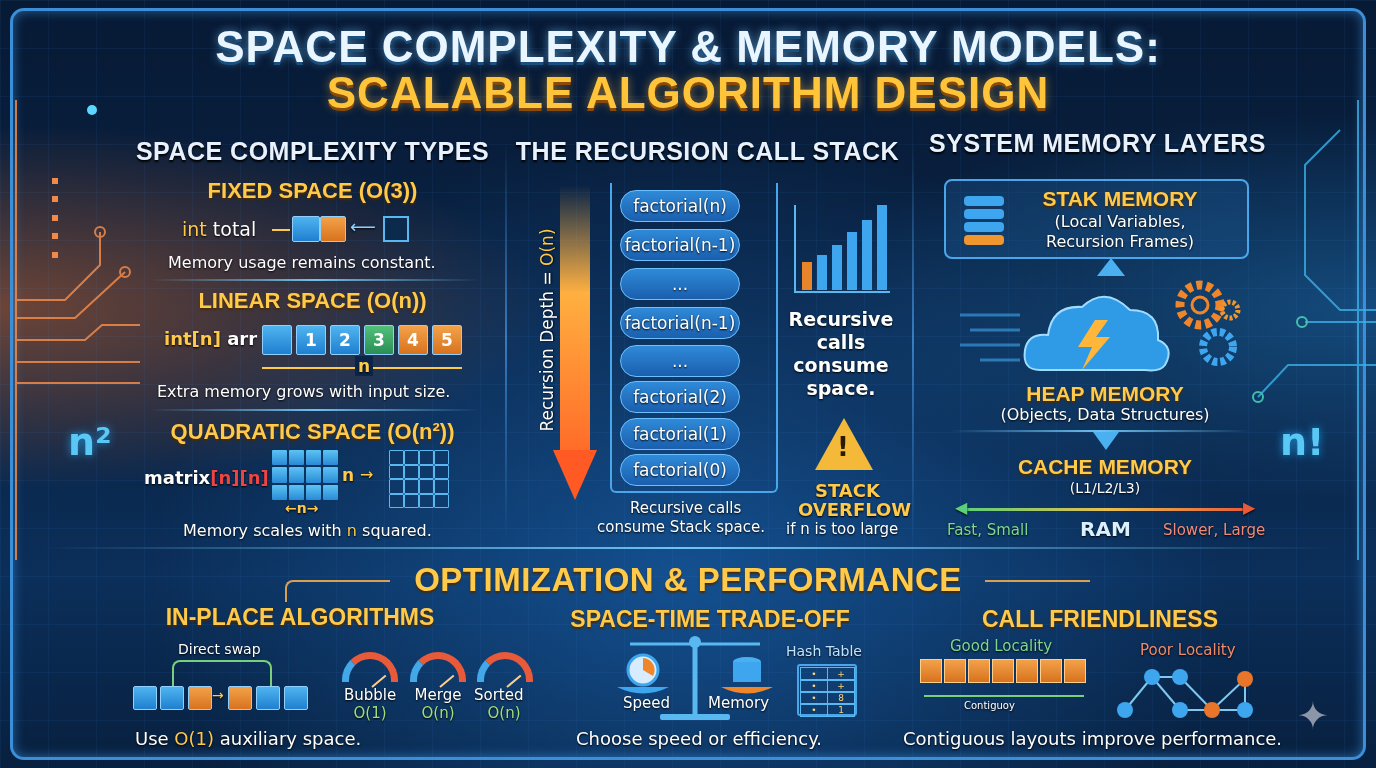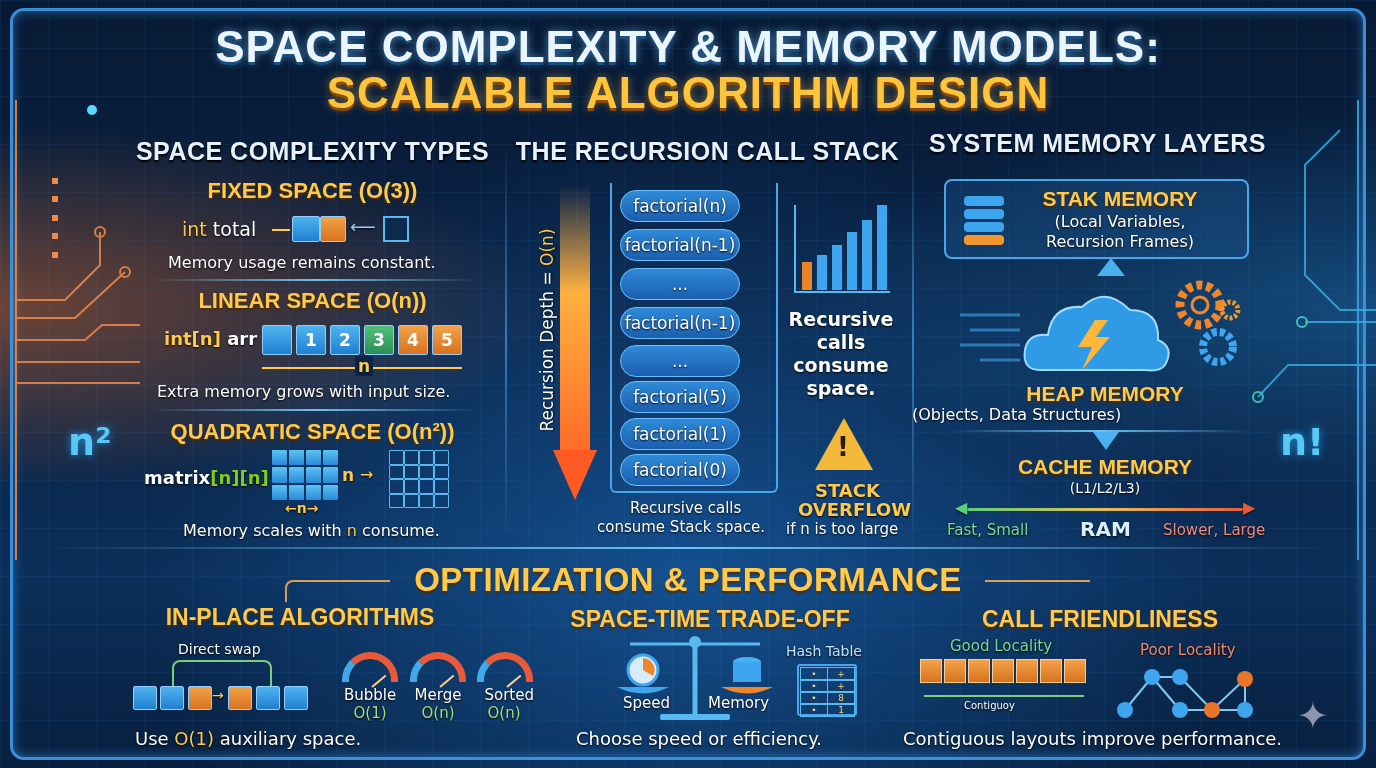--- a/index.html
+++ b/index.html
@@ -103,21 +103,21 @@
  <div class="cell blue" style="left:330px;top:325px;width:30px">2</div>
  <div class="cell green" style="left:364px;top:325px;width:30px">3</div>
  <div class="cell orange" style="left:398px;top:325px;width:30px">4</div>
  <div class="cell orange" style="left:432px;top:325px;width:30px">5</div>
  <div style="position:absolute;left:262px;top:367px;width:200px;height:2px;background:#ffc94a"></div>
  <div class="txt" style="left:355px;top:356px;font-size:17px;font-weight:bold;color:#ffc94a;background:#0b2548;padding:0 3px">n</div>
  <div class="txt" style="left:157px;top:382px">Extra memory grows with input size.</div>
  <div class="hglow" style="left:150px;top:409px;width:330px"></div>
 
  <div class="sub-h gold" style="left:135px;top:419px;width:355px">QUADRATIC SPACE (O(n²))</div>
- <div class="txt" style="left:144px;top:467px;font-size:18px;font-weight:bold"><span>matrix</span><span style="color:#84cc16">[n][n]</span></div>
+ <div class="txt" style="left:144px;top:467px;font-size:18px;font-weight:bold"><span>matrix</span><span style="color:#ef4444">[n][n]</span></div>
  <div class="mat" style="left:272px;top:450px;width:66px;height:50px;grid-template-columns:repeat(4,1fr);grid-template-rows:repeat(3,1fr)">
   <div></div>
       <div></div>
       <div></div>
       <div></div>
       <div></div>
       <div></div>
       <div></div>
       <div></div>
       <div></div>
@@ -139,36 +139,36 @@
       <div></div>
       <div></div>
       <div></div>
       <div></div>
       <div></div>
       <div></div>
       <div></div>
       <div></div>
     </div>
  <div class="txt" style="left:285px;top:500px;font-size:14px;font-weight:bold;color:#ffc94a">←<span>n</span>→</div>
- <div class="txt" style="left:183px;top:521px"><span>Memory scales with </span><span style="color:#ffc94a">n</span><span> consume.</span></div>
+ <div class="txt" style="left:183px;top:521px"><span>Memory scales with </span><span style="color:#ffc94a">n</span><span> squared.</span></div>
 </section>
 
 <section>
  <div class="sec-h" style="left:515px;top:137px;width:385px">THE RECURSION CALL STACK</div>
  <div style="position:absolute;left:560px;top:185px;width:30px;height:270px;background:linear-gradient(180deg,rgba(255,170,60,0),#ffb040 40%,#ff6a28);border-radius:4px"></div>
  <div style="position:absolute;left:553px;top:450px;width:0;height:0;border-left:22px solid transparent;border-right:22px solid transparent;border-top:50px solid #ff5a24"></div>
  <div class="txt" style="left:437px;top:320px;transform:rotate(-90deg);transform-origin:center;width:220px;text-align:center;font-size:17px"><span>Recursion Depth = </span><span style="color:#ffc94a">O(n)</span></div>
 
  <div style="position:absolute;left:610px;top:183px;width:168px;height:310px;border:2px solid #4aa6ea;border-top:none;border-radius:0 0 6px 6px"></div>
  <div class="frame-box" style="top:190px">factorial(n)</div>
  <div class="frame-box" style="top:229px">factorial(n-1)</div>
  <div class="frame-box" style="top:268px">...</div>
  <div class="frame-box" style="top:307px">factorial(n-1)</div>
  <div class="frame-box" style="top:345px">...</div>
- <div class="frame-box" style="top:381px">factorial(5)</div>
+ <div class="frame-box" style="top:381px">factorial(2)</div>
  <div class="frame-box" style="top:418px">factorial(1)</div>
  <div class="frame-box" style="top:454px">factorial(0)</div>
  <div class="txt" style="left:630px;top:499px;font-size:15px">Recursive calls</div>
  <div class="txt" style="left:597px;top:518px;font-size:15px">consume Stack space.</div>
 
  <svg style="position:absolute;left:790px;top:200px" width="100" height="100">
   <g stroke="#5ab8f0" stroke-width="2" fill="none">
         <polyline points="5,5 5,92 100,92"></polyline>
       </g>
   <rect x="12" y="62" width="10" height="28" fill="#e8852a"></rect>
@@ -208,21 +208,21 @@
         <line x1="20" y1="85" x2="60" y2="85"></line>
       </g>
   <path d="M80 95 Q62 95 65 75 Q68 58 88 60 Q92 30 122 32 Q145 10 170 35 Q200 35 198 65 Q215 72 205 90 Q200 97 185 95 Z" fill="#2f9be6" stroke="#9fdcff" stroke-width="2"></path>
   <path d="M135 45 L118 72 L132 72 L122 95 L150 62 L136 62 L148 45 Z" fill="#ffb63a"></path>
   <circle cx="240" cy="30" r="20" fill="none" stroke="#f0862a" stroke-width="9" stroke-dasharray="6 4"></circle>
   <circle cx="240" cy="30" r="8" fill="none" stroke="#f0862a" stroke-width="3"></circle>
   <circle cx="270" cy="35" r="8" fill="none" stroke="#f0962e" stroke-width="5" stroke-dasharray="3 2"></circle>
   <circle cx="258" cy="72" r="15" fill="none" stroke="#3ea6ee" stroke-width="8" stroke-dasharray="5 3"></circle>
  </svg>
  <div class="sub-h gold" style="left:960px;top:382px;width:290px;font-size:21px">HEAP MEMORY</div>
- <div class="txt" style="left:912px;top:405px;width:290px;">(Objects, Data Structures)</div>
+ <div class="txt" style="left:960px;top:405px;width:290px;text-align:center">(Objects, Data Structures)</div>
  <div class="hglow" style="left:950px;top:430px;width:300px"></div>
  <div style="position:absolute;left:1093px;top:432px;width:0;height:0;border-left:13px solid transparent;border-right:13px solid transparent;border-top:18px solid #4ab0f0"></div>
  <div class="sub-h gold" style="left:960px;top:455px;width:290px;font-size:21px">CACHE MEMORY</div>
  <div class="txt" style="left:960px;top:480px;width:290px;text-align:center;font-size:14px">(L1/L2/L3)</div>
  <div style="position:absolute;left:962px;top:508px;width:288px;height:3px;background:linear-gradient(90deg,#5ad07a,#e8c050,#e85a3a)"></div>
  <div class="txt" style="left:955px;top:498px;color:#5ad07a;font-size:16px">◀</div>
  <div class="txt" style="left:1243px;top:498px;color:#e85a3a;font-size:16px">▶</div>
  <div class="txt" style="left:947px;top:521px;font-size:15px;color:#7fd88f">Fast, Small</div>
  <div class="txt" style="left:1080px;top:517px;font-size:20px;font-weight:bold;color:#d8f0ff">RAM</div>
  <div class="txt" style="left:1163px;top:521px;font-size:15px;color:#f08a7a">Slower, Large</div>
@@ -245,21 +245,21 @@
  <div class="cell blue" style="left:256px;top:686px;width:24px;height:24px"></div>
  <div class="cell blue" style="left:284px;top:686px;width:24px;height:24px"></div>
 
  <div class="gauge" style="left:342px;top:652px"></div>
  <div class="txt" style="left:340px;top:686px;width:60px;text-align:center;font-size:15px">Bubble</div>
  <div class="txt" style="left:340px;top:704px;width:60px;text-align:center;font-size:15px;color:#9fe07a">O(1)</div>
  <div class="gauge" style="left:410px;top:652px"></div>
  <div class="txt" style="left:408px;top:686px;width:60px;text-align:center;font-size:15px">Merge</div>
  <div class="txt" style="left:408px;top:704px;width:60px;text-align:center;font-size:15px;color:#9fe07a">O(n)</div>
  <div class="gauge" style="left:477px;top:652px"></div>
- <div class="txt" style="left:474px;top:686px;width:60px;text-align:right;font-size:15px">Sorted</div>
+ <div class="txt" style="left:474px;top:686px;width:60px;text-align:left;font-size:15px">Sorted</div>
  <div class="txt" style="left:474px;top:704px;width:60px;text-align:center;font-size:15px;color:#9fe07a">O(n)</div>
 
  <div class="txt" style="left:135px;top:728px;font-size:18px"><span>Use </span><span style="color:#ffc94a">O(1)</span><span> auxiliary space.</span></div>
 </section>
 
 <section>
  <div class="sub-h gold" style="left:555px;top:606px;width:310px;font-size:23px">SPACE-TIME TRADE-OFF</div>
  <svg style="position:absolute;left:615px;top:632px" width="160" height="92">
   <line x1="15" y1="12" x2="145" y2="12" stroke="#5ab8f0" stroke-width="3"></line>
   <circle cx="80" cy="10" r="6" fill="#5ab8f0"></circle>

